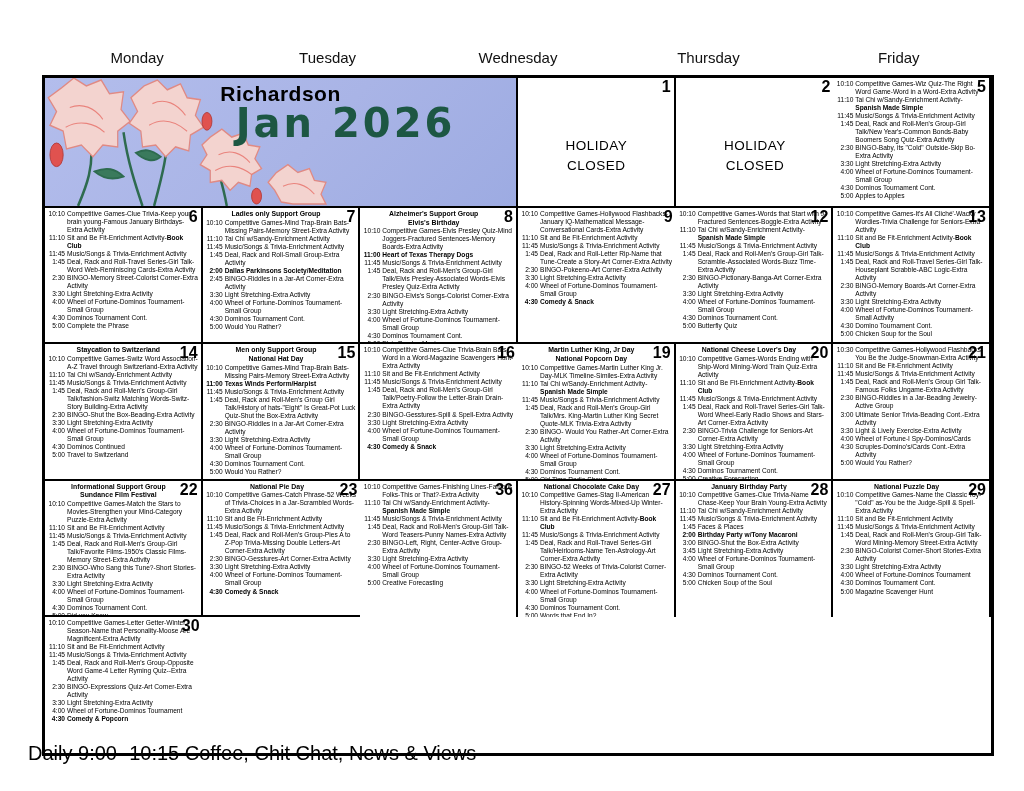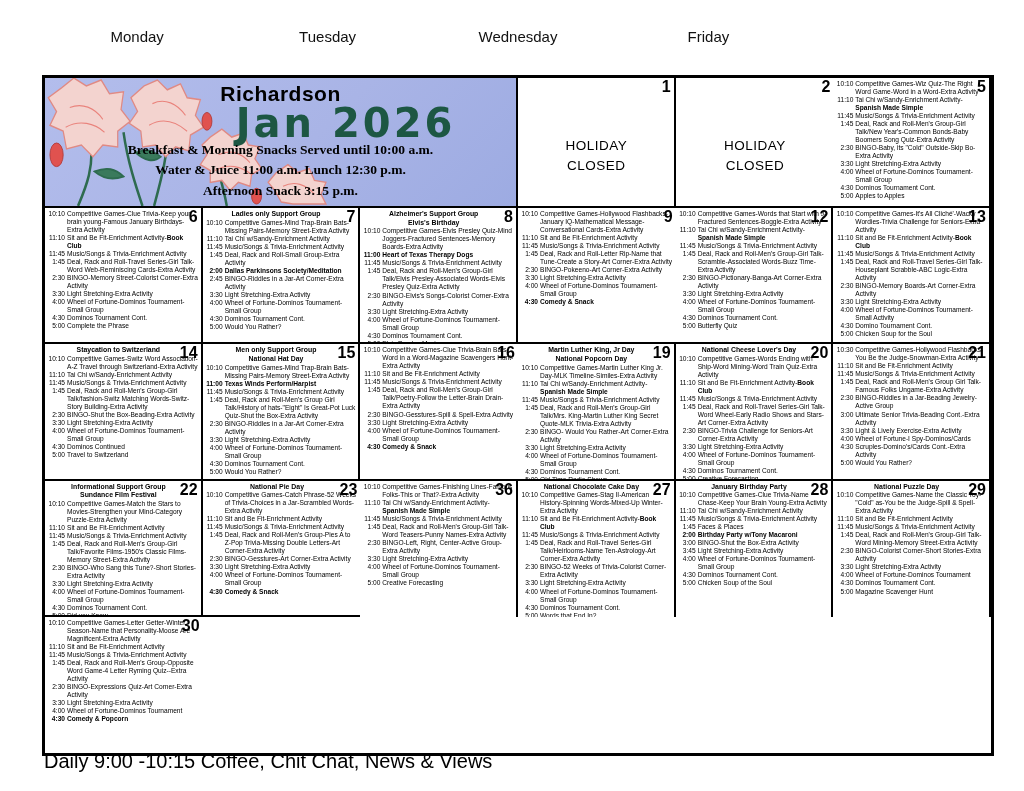--- a/index.html
+++ b/index.html
@@ -2,21 +2,21 @@
 <html><head>
 <meta charset="utf-8">
 <style>
   html,body{margin:0;padding:0;}
   body{
     width:1024px;height:791px;background:#ffffff;position:relative;
     font-family:"Liberation Sans",sans-serif;color:#000;overflow:hidden;
   }
   
   .dow-row{
-    position:absolute;left:42px;top:28px;width:952px;height:22px;
+    position:absolute;left:42px;top:49px;width:952px;height:22px;
     display:grid;grid-template-columns:repeat(5,1fr);
   }
   .dow{font-size:15px;text-align:center;color:#111;}
   
   #cal-grid{
     position:absolute;left:42px;top:58px;width:952px;height:681px;
     border:3px solid #000;display:grid;
     grid-template-columns:repeat(6,1fr);
     grid-template-rows:130px repeat(4,1fr);
     background:#fff;box-sizing:border-box;margin-top:17px;
@@ -67,30 +67,31 @@
     letter-spacing:0;
   }
   .act .t{
     display:inline-block;width:17px;text-align:right;margin-right:2px;
     text-indent:0;vertical-align:top;
   }
   .act.bold{font-weight:bold;}
   .act b{font-weight:bold;}
   
   #footer-note{
-    position:absolute;left:44px;top:742px;font-size:20px;color:#000;margin-top:8px;
+    position:absolute;left:28px;top:742px;font-size:20px;color:#000;
   }
 </style>
 </head>
 <body>
 
 <div class="dow-row">
   <div class="dow">Monday</div>
   <div class="dow">Tuesday</div>
   <div class="dow">Wednesday</div>
+  <div class="dow">Thursday</div>
   <div class="dow">Friday</div>
 </div>
 
 <div id="cal-grid">
 
   <div id="banner">
     <svg id="banner-art" viewBox="0 0 570 130" preserveAspectRatio="none" aria-hidden="true">
 
       <g stroke="#2e6b4f" stroke-width="3" fill="none">
         <path d="M55 60 C 60 90, 50 110, 40 130"></path>
@@ -121,25 +122,20 @@
       </g>
 
       <g fill="#e0524f" stroke="#b23a38" stroke-width="1">
         <ellipse cx="14" cy="78" rx="8" ry="12"></ellipse>
         <ellipse cx="196" cy="44" rx="6" ry="9"></ellipse>
         <ellipse cx="256" cy="120" rx="6" ry="8"></ellipse>
       </g>
     </svg>
     <div class="facility-name">Richardson</div>
     <div class="month-title">Jan 2026</div>
-    <div class="meal-lines">
-      <div>Breakfast &amp; Morning Snacks Served until 10:00 a.m.</div>
-      <div>Water &amp; Juice 11:00 a.m. Lunch 12:30 p.m.</div>
-      <div>Afternoon Snack 3:15 p.m.</div>
-    </div>
   </div>
 
 <div class="cal-cell">
       <div class="date-num">1</div>
       <div class="holiday-label">HOLIDAY
 CLOSED</div>
     </div>
     <div class="cal-cell last-col">
       <div class="date-num">2</div>
       <div class="holiday-label">HOLIDAY

